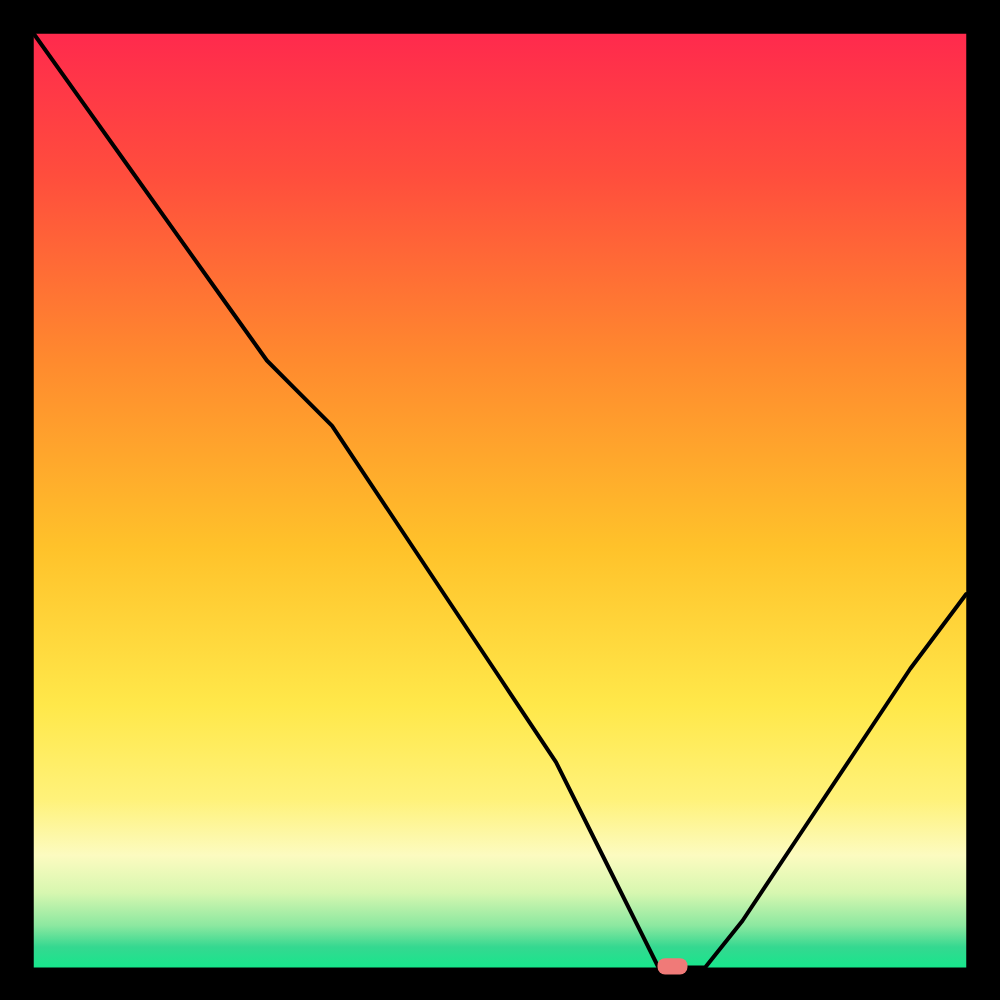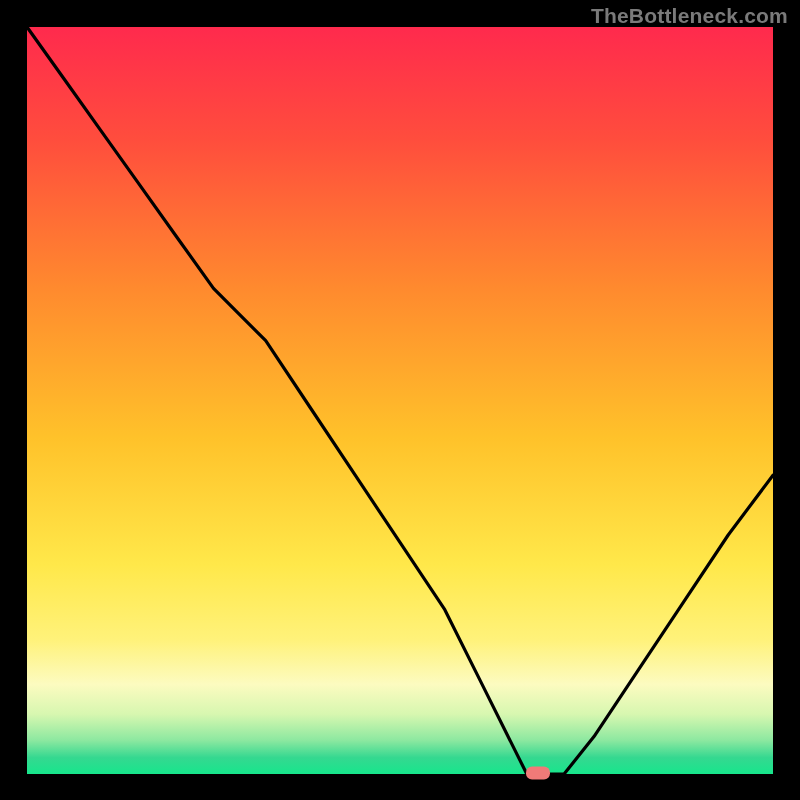--- a/index.html
+++ b/index.html
@@ -29,21 +29,20 @@
   svg {
     position: absolute;
     top: 0;
     left: 0;
   }
 </style>
 </head>
 <body>
 
 <div class="chart-container">
-  <div class="attribution">TheBottleneck.com</div>
   <svg id="chart-svg" width="800" height="800" viewBox="0 0 800 800">
     <defs>
       <linearGradient id="bg-grad" x1="0" y1="0" x2="0" y2="1">
           <stop offset="0%" stop-color="#ff2a4d"></stop>
           <stop offset="15%" stop-color="#ff4d3d"></stop>
           <stop offset="35%" stop-color="#ff8a2e"></stop>
           <stop offset="55.00000000000001%" stop-color="#ffc22a"></stop>
           <stop offset="72%" stop-color="#ffe84a"></stop>
           <stop offset="82%" stop-color="#fff27a"></stop>
           <stop offset="88%" stop-color="#fcfbc0"></stop>

